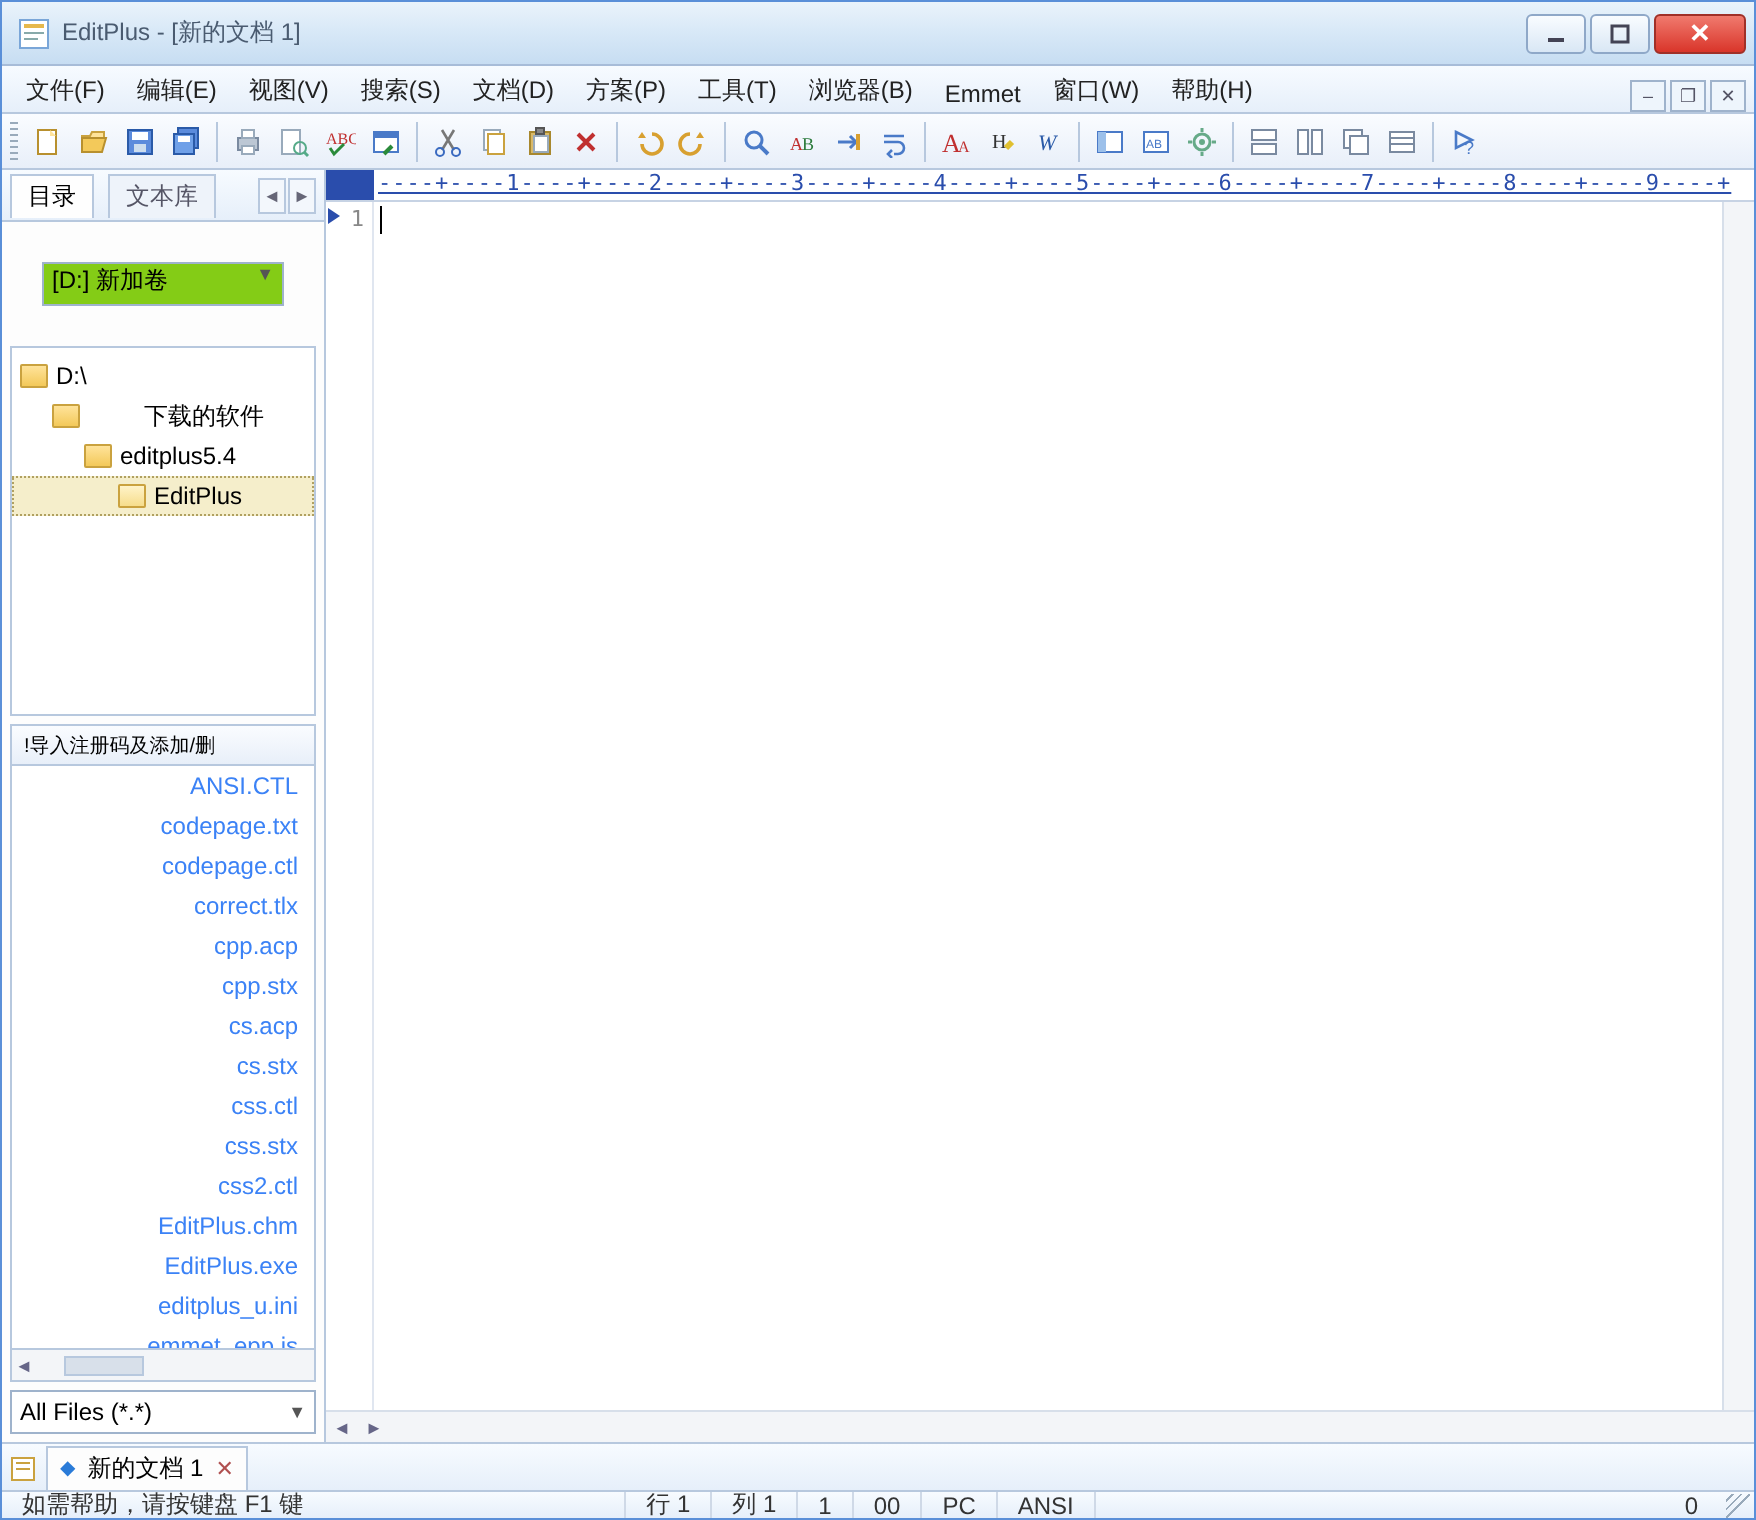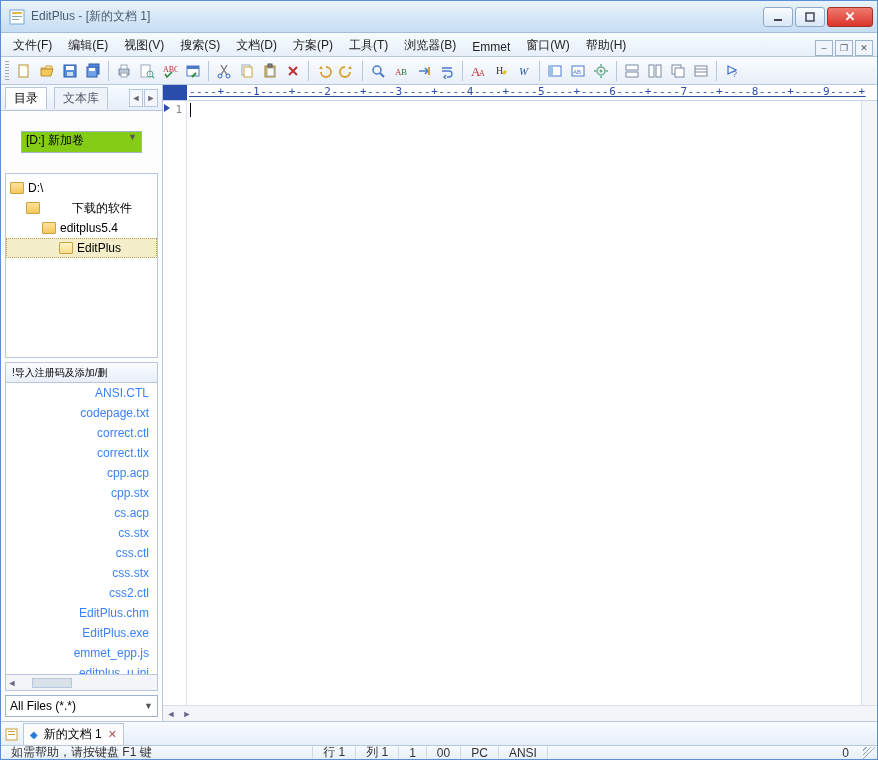--- a/index.html
+++ b/index.html
@@ -506,33 +506,33 @@
           <span class="folder-icon open"></span>
           <span>EditPlus</span>
         </div>
       </div>
     <div class="filelist-head">
       <span>!导入注册码及添加/删</span>
     </div>
     <div class="filelist" id="filelist">
         <div class="file-row">ANSI.CTL</div>
         <div class="file-row">codepage.txt</div>
-        <div class="file-row">correct.ctl</div>
+        <div class="file-row">codepage.ctl</div>
         <div class="file-row">correct.tlx</div>
         <div class="file-row">cpp.acp</div>
         <div class="file-row">cpp.stx</div>
         <div class="file-row">cs.acp</div>
         <div class="file-row">cs.stx</div>
         <div class="file-row">css.ctl</div>
         <div class="file-row">css.stx</div>
         <div class="file-row">css2.ctl</div>
         <div class="file-row">EditPlus.chm</div>
         <div class="file-row">EditPlus.exe</div>
+        <div class="file-row">editplus_u.ini</div>
         <div class="file-row">emmet_epp.js</div>
-        <div class="file-row">editplus_u.ini</div>
       </div>
     <div class="hscroll-stub">
       <span style="width:12px;text-align:center;color:#668;font-size:9px">◄</span>
       <div class="thumb"></div>
     </div>
     <div class="filter-select">
       <span>All Files (*.*)</span>
       <span class="dd-arrow">▼</span>
     </div>
   </div>

